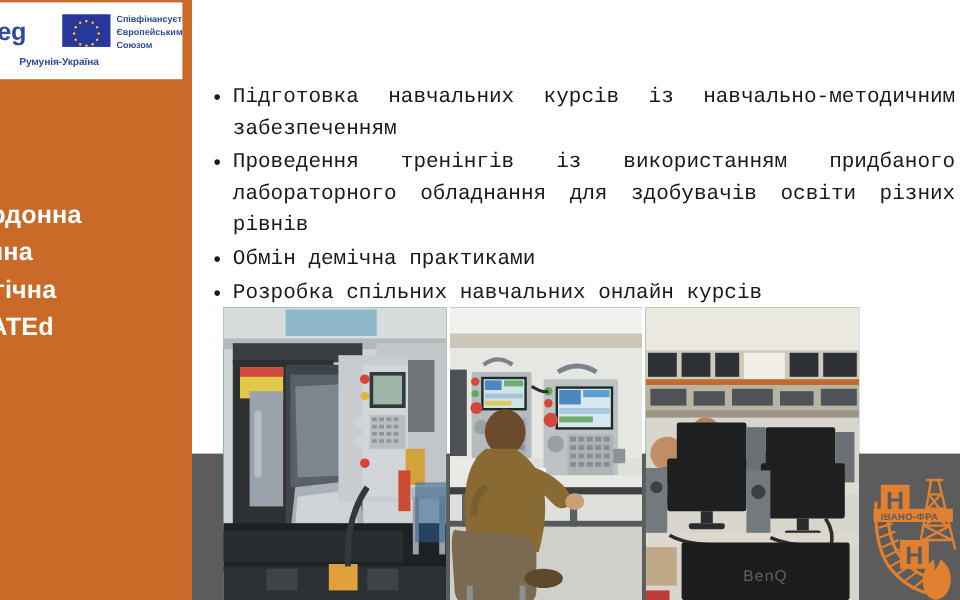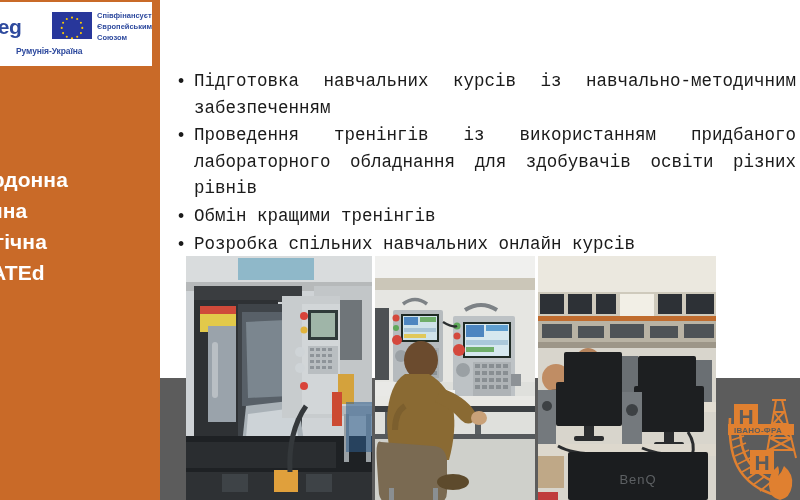--- a/index.html
+++ b/index.html
@@ -231,21 +231,21 @@
     <div class="bullet">
       <span class="bullet-dot">•</span>
       <span class="bullet-text">Підготовка навчальних курсів із навчально-методичним забезпеченням</span>
     </div>
     <div class="bullet">
       <span class="bullet-dot">•</span>
       <span class="bullet-text">Проведення тренінгів із використанням придбаного лабораторного обладнання для здобувачів освіти різних рівнів</span>
     </div>
     <div class="bullet single">
       <span class="bullet-dot">•</span>
-      <span class="bullet-text">Обмін кращими тренінгів</span>
+      <span class="bullet-text">Обмін демічна практиками</span>
     </div>
     <div class="bullet single">
       <span class="bullet-dot">•</span>
       <span class="bullet-text">Розробка спільних навчальних онлайн курсів</span>
     </div>
   </div>
 
   <div class="grey-band"></div>
 
   <div class="photos">

